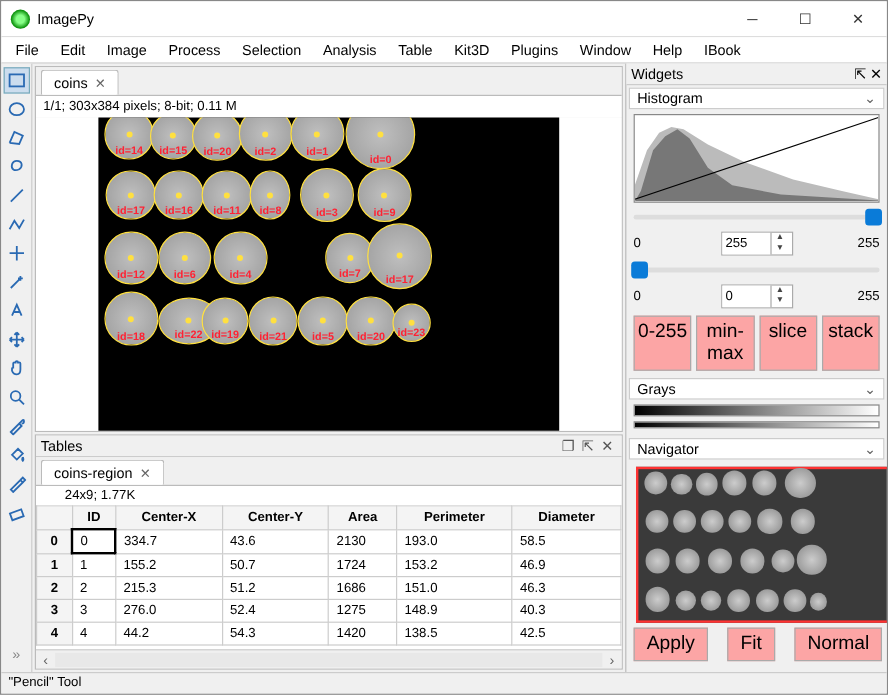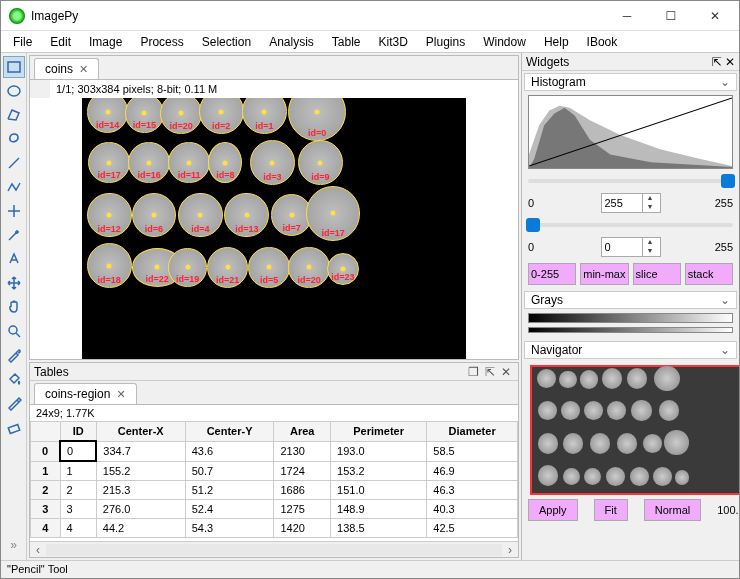--- a/index.html
+++ b/index.html
@@ -14,31 +14,31 @@
   .toolcol { width: 26px; background: #f0f0f0; border-right: 1px solid #ccc; display: flex; flex-direction: column; align-items: center; padding-top: 2px; }
   .tool { width: 22px; height: 22px; margin: 1px 0; display: flex; align-items: center; justify-content: center; color: #2a6ab3; border:1px solid transparent; }
   .tool.sel { background:#cde; border:1px solid #7ab; }
   .tool svg { width:16px; height:16px; stroke:#2a6ab3; fill:none; stroke-width:1.5; }
   .tool.bottom { margin-top:auto; margin-bottom:4px; color:#888; }
   .center { flex:1; display:flex; flex-direction:column; min-width:0; }
   .imgpanel { flex:1.25; border:1px solid #bbb; margin:2px; background:#f0f0f0; display:flex; flex-direction:column; min-height:0; }
   .tabrow { height:24px; display:flex; align-items:flex-end; padding-left:4px; border-bottom:1px solid #bbb; background:#f0f0f0; }
   .tab { padding:3px 10px; background:#fff; border:1px solid #bbb; border-bottom:none; border-radius:3px 3px 0 0; display:flex; align-items:center; gap:6px; }
   .tab .x { font-size:11px; color:#666; }
-  .imginfo { padding:3px 6px; font-size:11px; background:#fff;margin-left:20px; }
+  .imginfo { padding:3px 6px; font-size:11px; background:#fff; }
   .canvas-wrap { flex:1; background:#fff; display:flex; align-items:center; justify-content:center; padding:4px; min-height:0; overflow:hidden; }
   .canvas { background:#000; position:relative; width:384px; height:270px; }
   .coin { position:absolute; border:1px solid #ffe040; border-radius:50%; background:radial-gradient(circle,#bfbfbf,#9a9a9a); }
   .coin .dot{ position:absolute; top:50%; left:50%; width:5px; height:5px; background:#ffe040; border-radius:50%; transform:translate(-50%,-50%);}
   .coin .lbl{ position:absolute; color:#f23; font-size:9px; font-weight:bold; }
   .tblpanel { height:196px; border:1px solid #bbb; margin:0 2px 2px 2px; background:#f0f0f0; display:flex; flex-direction:column; }
   .panelhdr { height:18px; background:#f0f0f0; border-bottom:1px solid #ccc; display:flex; align-items:center; padding:0 4px; font-size:11px; }
   .panelhdr .sp { flex:1; }
   .panelhdr .pin, .panelhdr .xx { padding:0 3px; color:#555; }
-  .tblinfo { padding:2px 6px; font-size:11px; background:#fff; }
+  .tblinfo { padding:2px 24px; font-size:11px; background:#fff; }
   .tblscroll { flex:1; overflow:auto; background:#fff; }
   table { border-collapse:collapse; width:100%; }
   th, td { border:1px solid #ccc; padding:3px 6px; text-align:left; font-size:11px; background:#fff; height:18px;}
   th { background:#f4f4f4; font-weight:bold; text-align:center;}
   td.rowhdr { background:#f4f4f4; font-weight:bold; text-align:center; }
   td.selcell { border:2px solid #000; }
   .sidebar { width:218px; border-left:1px solid #bbb; background:#f0f0f0; display:flex; flex-direction:column; }
   .sidehdr { height:18px; display:flex; align-items:center; padding:0 4px; font-size:11px; border-bottom:1px solid #ccc; background:#f0f0f0; }
   .sidehdr .sp{flex:1}
   .sechdr { height:18px; display:flex; align-items:center; padding:0 6px; border:1px solid #ccc; margin:2px; background:#fff; font-size:11px;}
@@ -47,21 +47,21 @@
   .sliderrow{ display:flex; align-items:center; margin:2px 6px; height:16px; position:relative;}
   .sliderrow .track{ flex:1; height:4px; background:#ddd; border-radius:2px; position:relative;}
   .thumb { width:14px; height:14px; background:#0a7bd8; border-radius:3px; position:absolute; top:-5px;}
   .numrow { display:flex; align-items:center; margin:2px 6px; gap:4px;}
   .numrow .n{flex:1; font-size:11px;}
   .spin { width:60px; height:20px; border:1px solid #aaa; display:flex; background:#fff;}
   .spin input{border:none; width:40px; padding:0 3px; font-size:11px;}
   .spin .ar{width:16px; display:flex; flex-direction:column; border-left:1px solid #aaa;}
   .spin .ar div{flex:1; font-size:7px; text-align:center; line-height:8px; color:#444;}
   .btnrow{ display:flex; gap:4px; margin:4px 6px; }
-  .btn{ flex:1; padding:4px 2px; border:1px solid #aaa; background:#f0abfc; font-size:11px;}
+  .btn{ flex:1; text-align:center; padding:4px 2px; border:1px solid #aaa; background:#fca5a5; font-size:16px;}
   .graybar{ margin:2px 6px; height:10px; background:linear-gradient(90deg,#000,#fff); border:1px solid #888;}
   .navimg{ margin:4px 8px; border:2px solid #f33; height:130px; background:#3a3a3a; position:relative;}
   .navimg .mini{position:absolute; border-radius:50%; background:radial-gradient(circle,#ccc,#888);}
   .navbot{ display:flex; align-items:center; gap:16px; margin:4px 6px;}
   .navbot .btn{flex:0 0 auto; padding:4px 10px;}
   .navbot .pct{margin-left:auto; font-size:11px;}
   .navslider{ width:14px; margin:4px 2px 4px 0;}
   .navwrap{display:flex;}
   .status{ height:18px; border-top:1px solid #ccc; padding:2px 6px; font-size:11px; background:#f0f0f0;}
   .hscroll{ height:16px; background:#f0f0f0; border-top:1px solid #ccc; display:flex; align-items:center;}
@@ -245,24 +245,20 @@
               <div class="dot"></div>
               <div class="lbl" style="bottom:2px;left:50%;transform:translateX(-50%)">id=12</div>
             </div>
             <div class="coin" style="left: 49.6px; top: 99.1px; height: 44.8px; width: 44.8px;">
               <div class="dot"></div>
               <div class="lbl" style="bottom:2px;left:50%;transform:translateX(-50%)">id=6</div>
             </div>
             <div class="coin" style="left: 96px; top: 99.1px; height: 44.8px; width: 44.8px;">
               <div class="dot"></div>
               <div class="lbl" style="bottom:2px;left:50%;transform:translateX(-50%)">id=4</div>
-            </div>
-            <div class="coin" style="left: 142.4px; top: 99.1px; height: 44.8px; width: 44.8px;">
-              <div class="dot"></div>
-              <div class="lbl" style="bottom:2px;left:50%;transform:translateX(-50%)">id=13</div>
             </div>
             <div class="coin" style="left: 188.8px; top: 100.7px; height: 41.6px; width: 41.6px;">
               <div class="dot"></div>
               <div class="lbl" style="bottom:2px;left:50%;transform:translateX(-50%)">id=7</div>
             </div>
             <div class="coin" style="left: 224px; top: 92.7118px; height: 54.4px; width: 54.4px;">
               <div class="dot"></div>
               <div class="lbl" style="bottom:2px;left:50%;transform:translateX(-50%)">id=17</div>
             </div>
             <div class="coin" style="left: 4.8px; top: 149.924px; height: 44.8px; width: 44.8px;">

